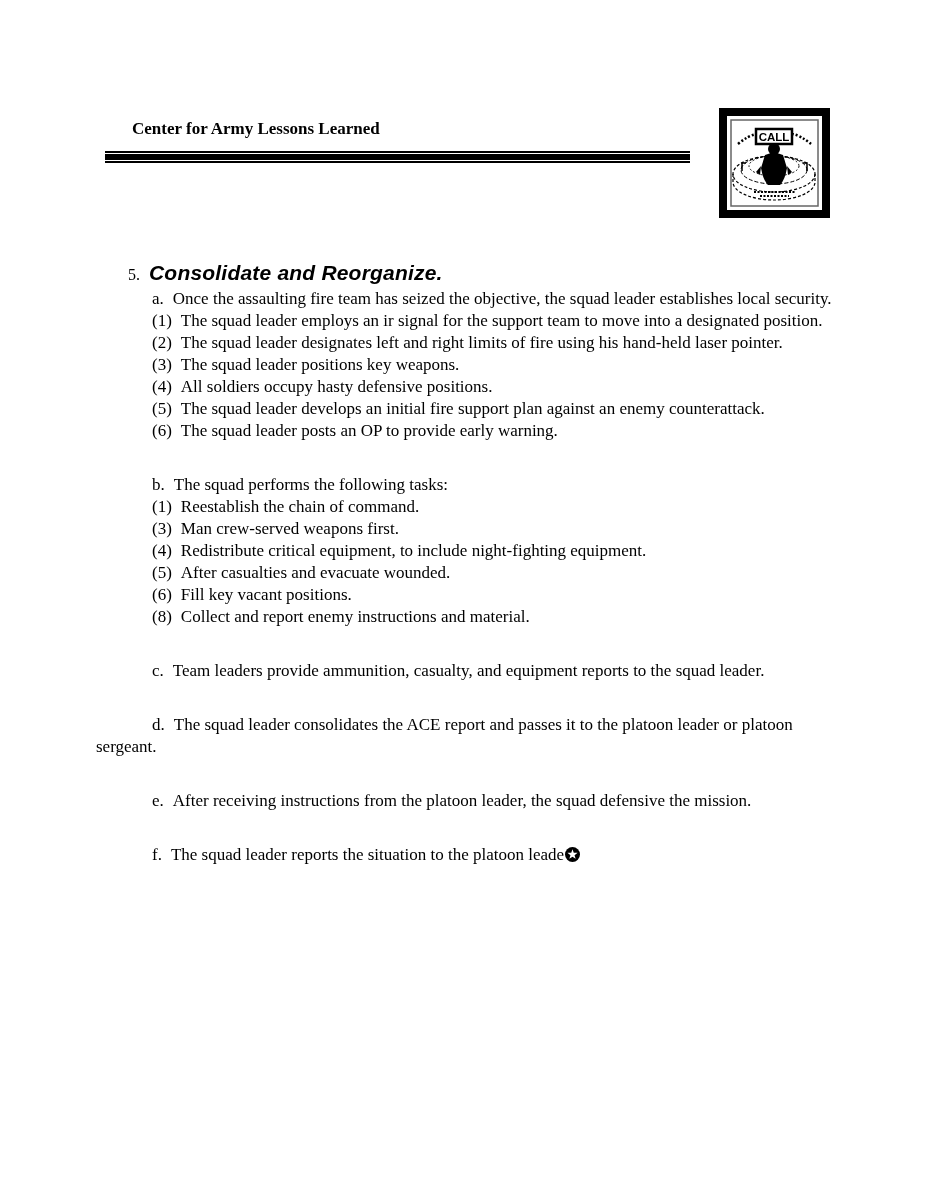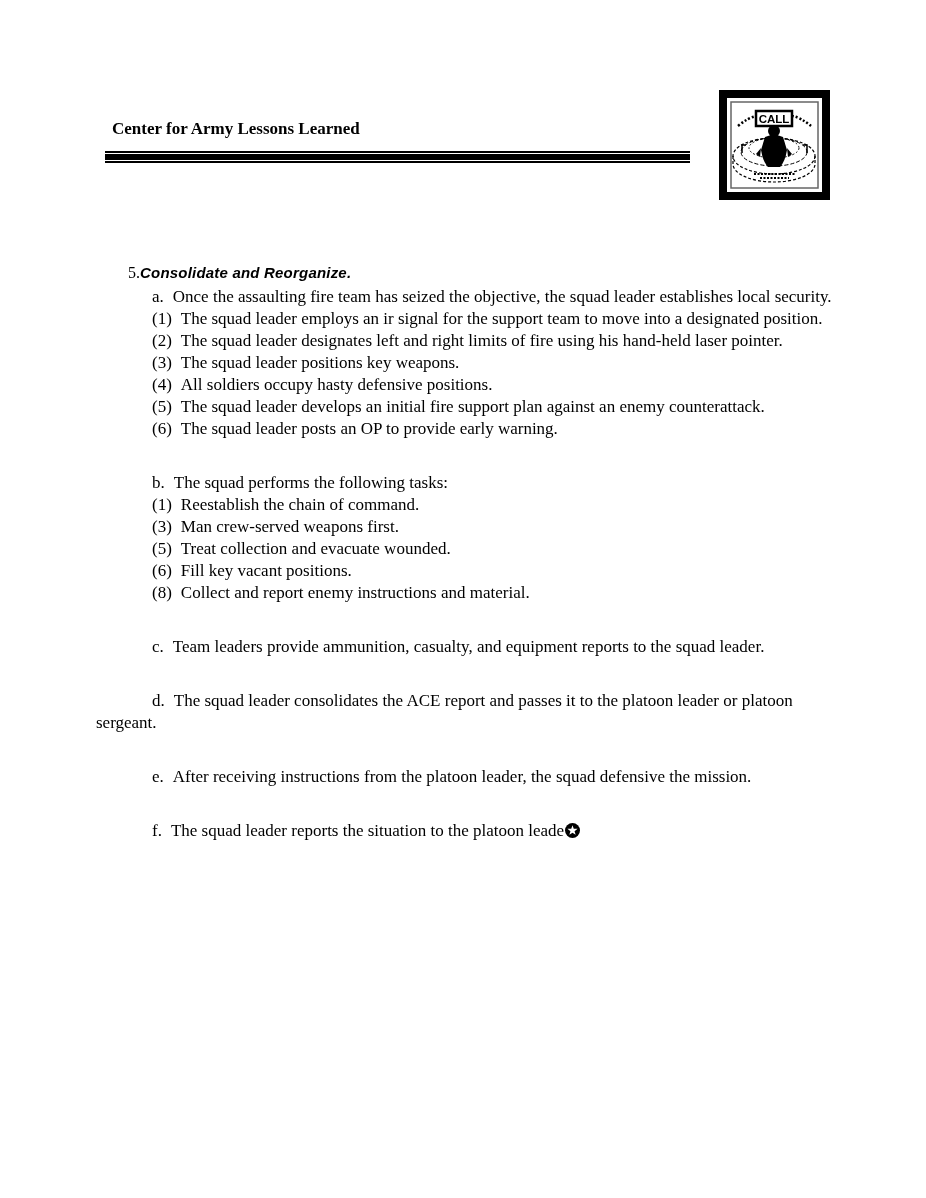--- a/index.html
+++ b/index.html
@@ -1,38 +1,38 @@
 <!DOCTYPE html>
 <html><head>
 <meta charset="utf-8">
 <style>
   * { margin:0; padding:0; box-sizing:border-box; }
   html,body { background:#e8e8e8; }
   body { width:926px; height:1198px; position:relative; font-family:"Liberation Serif", serif; color:#000; }
   .page { position:absolute; left:0; top:0; width:926px; height:1198px; background:#ffffff; overflow:hidden; }
 
-  .header-title { position:absolute; left:112px; top:119px; font-size:17px; font-weight:bold; white-space:nowrap; }
+  .header-title { position:absolute; left:132px; top:119px; font-size:17px; font-weight:bold; white-space:nowrap; }
 
   .rule { position:absolute; left:105px; top:151px; width:585px; }
   .rule .t { height:2px; background:#000; }
   .rule .g { height:1px; background:#fff; }
   .rule .m { height:6px; background:#000; }
   .rule .b { height:2px; background:#000; }
 
-  .logo { position:absolute; left:719px; top:90px; width:111px; height:128px; }
+  .logo { position:absolute; left:719px; top:108px; width:111px; height:128px; }
   .logo svg { display:block; width:111px; height:110px; }
 
   .doc-body { position:absolute; left:96px; top:261px; width:750px; font-size:17px; line-height:22px; }
   .para { text-indent:56px; }
   .label { margin-right:9px; }
   .gap { margin-top:32px; }
 
   .heading { text-indent:32px; line-height:24px; margin-bottom:1px; }
   .h-num { font-size:16px; }
-  .h-title { font-family:"Liberation Sans", sans-serif; font-weight:bold; font-style:italic; font-size:15px; letter-spacing:0.2px; }
+  .h-title { font-family:"Liberation Sans", sans-serif; font-weight:bold; font-style:italic; font-size:21px; margin-left:9px; letter-spacing:0.2px; }
 
   .endstar { display:inline-block; width:15px; height:15px; vertical-align:-2px; margin-left:1px; }
 </style>
 </head>
 <body>
 
 <div class="page">
 
   <div class="header-title">Center for Army Lessons Learned</div>
 
@@ -82,21 +82,22 @@
     <p class="para"><span class="label">(1)</span><span>The squad leader employs an ir signal for the support team to move into a designated position.</span></p>
     <p class="para"><span class="label">(2)</span><span>The squad leader designates left and right limits of fire using his hand-held laser pointer.</span></p>
     <p class="para"><span class="label">(3)</span><span>The squad leader positions key weapons.</span></p>
     <p class="para"><span class="label">(4)</span><span>All soldiers occupy hasty defensive positions.</span></p>
     <p class="para"><span class="label">(5)</span><span>The squad leader develops an initial fire support plan against an enemy counterattack.</span></p>
     <p class="para"><span class="label">(6)</span><span>The squad leader posts an OP to provide early warning.</span></p>
 
     <p class="para gap"><span class="label">b.</span><span>The squad performs the following tasks:</span></p>
     <p class="para"><span class="label">(1)</span><span>Reestablish the chain of command.</span></p>
     <p class="para"><span class="label">(3)</span><span>Man crew-served weapons first.</span></p>
-    <p class="para"><span class="label">(5)</span><span>Treat collection and evacuate wounded.</span></p>
+    <p class="para"><span class="label">(4)</span><span>Redistribute critical equipment, to include night-fighting equipment.</span></p>
+    <p class="para"><span class="label">(5)</span><span>After casualties and evacuate wounded.</span></p>
     <p class="para"><span class="label">(6)</span><span>Fill key vacant positions.</span></p>
     <p class="para"><span class="label">(8)</span><span>Collect and report enemy instructions and material.</span></p>
 
     <p class="para gap"><span class="label">c.</span><span>Team leaders provide ammunition, casualty, and equipment reports to the squad leader.</span></p>
 
     <p class="para gap"><span class="label">d.</span><span>The squad leader consolidates the ACE report and passes it to the platoon leader or platoon sergeant.</span></p>
 
     <p class="para gap"><span class="label">e.</span><span>After receiving instructions from the platoon leader, the squad defensive the mission.</span></p>
 
     <p class="para gap"><span class="label">f.</span><span>The squad leader reports the situation to the platoon leade</span><svg class="endstar" viewBox="0 0 14 14" xmlns="http://www.w3.org/2000/svg">

